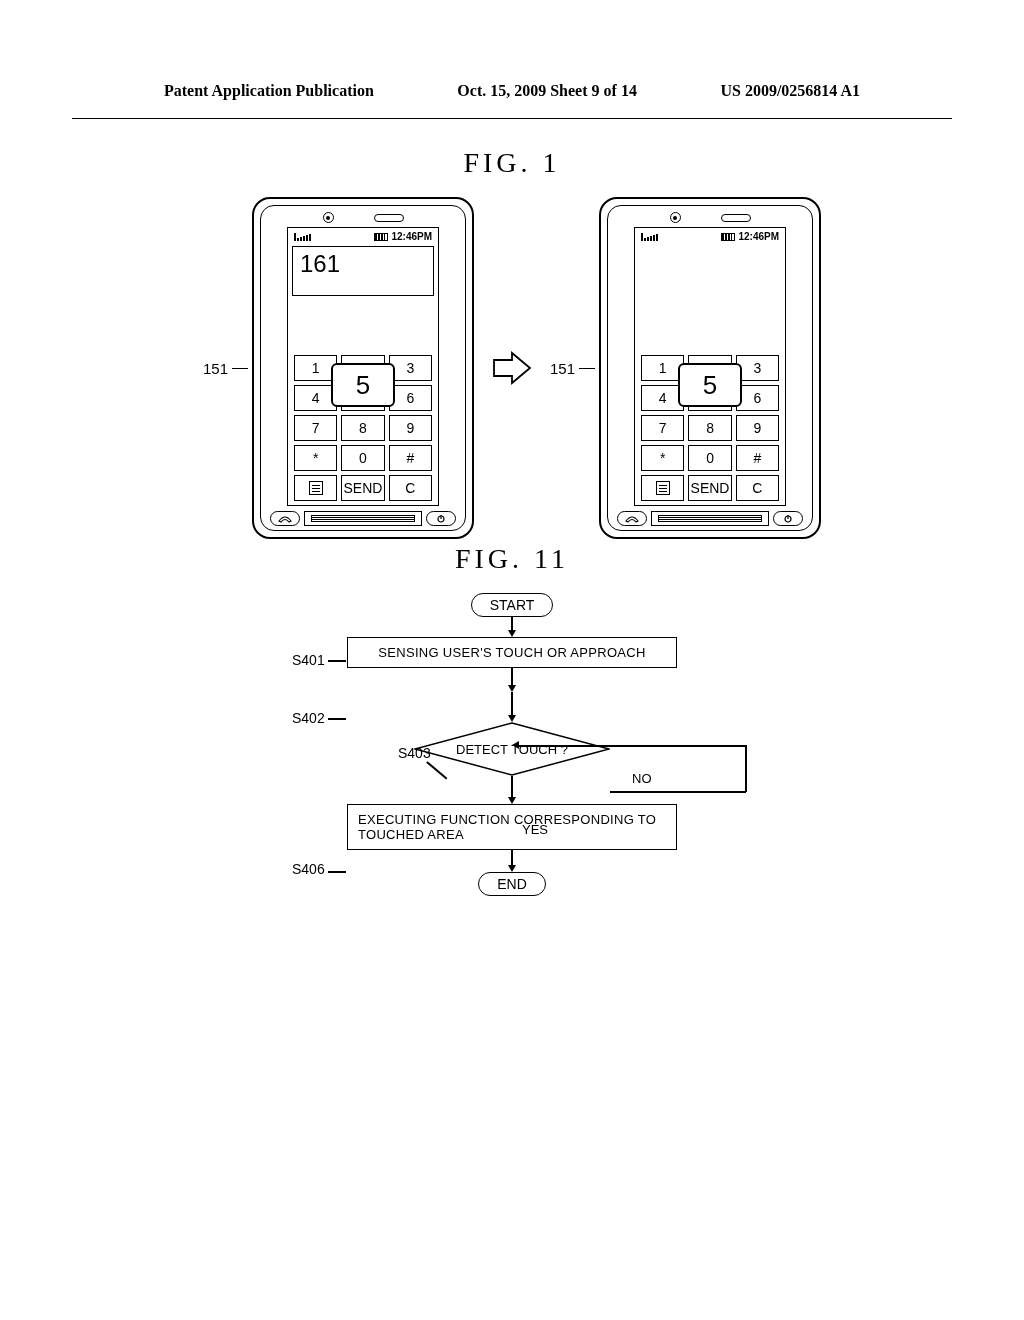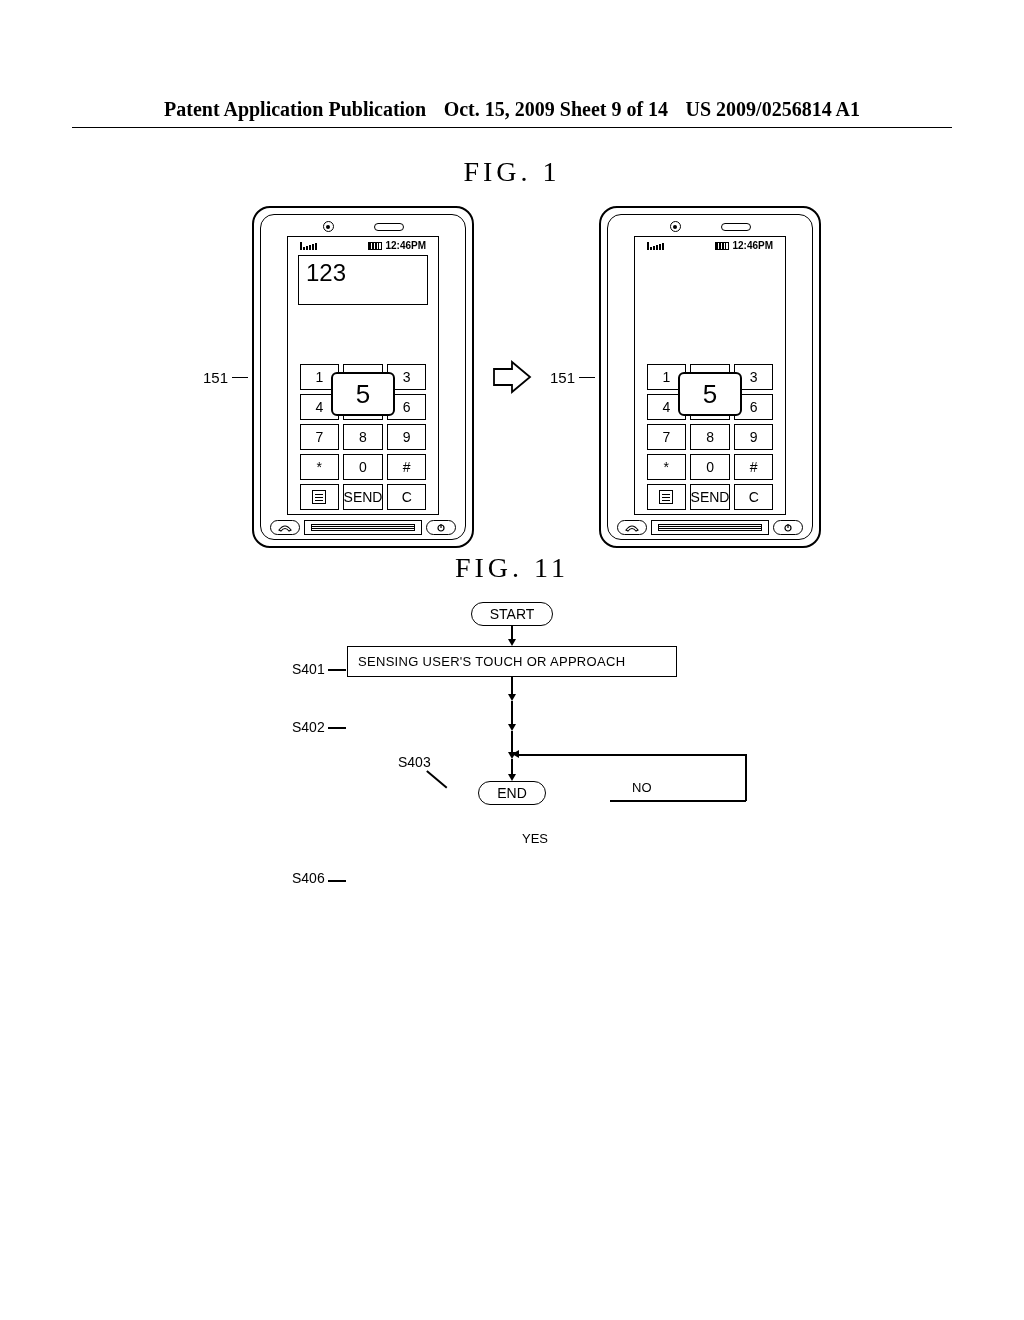--- a/index.html
+++ b/index.html
@@ -6,25 +6,25 @@
   body {
     font-family: "Times New Roman", serif;
     background: #fff;
     width: 1024px;
     height: 1320px;
     position: relative;
   }
   .header {
     display: flex;
     justify-content: space-between;
-    padding: 82px 92px 6px 92px;
-    font-size: 20px;
+    padding: 82px 92px 18px 92px;
+    font-size: 16px;
     font-weight: bold;
     border-bottom: 1.5px solid #000;
-    margin: 16px 72px;
+    margin: 0 72px;
     width: 880px;
   }
   .fig-title {
     text-align: center;
     font-size: 28px;
     letter-spacing: 4px;
     margin: 28px 0 18px 0;
   }
   .fig10 {
     display: flex;
@@ -73,21 +73,21 @@
     display: flex; align-items: center; justify-content: center;
   }
   .camera-dot::after { content: ""; width: 4px; height: 4px; background: #000; border-radius: 50%; }
   .speaker-slot { width: 30px; height: 8px; border: 1.5px solid #000; border-radius: 4px; }
   .screen {
     width: 152px;
     border: 1.5px solid #000;
     flex: 1;
     display: flex;
     flex-direction: column;
-    padding: 2px 10px;
+    padding: 2px 4px;
   }
   .status-bar {
     display: flex;
     justify-content: space-between;
     align-items: center;
     font-size: 10px;
     font-family: Arial, sans-serif;
     font-weight: bold;
     padding: 1px 2px;
   }
@@ -192,21 +192,21 @@
     font-size: 14px;
   }
   .proc {
     border: 1.5px solid #000;
     width: 330px;
     padding: 7px 10px;
     text-align: left;
     font-size: 13px;
     letter-spacing: 0.3px;
   }
-  .proc.center { text-align: left; }
+  .proc.center { text-align: center; }
   .dec {
     width: 196px;
     height: 54px;
     position: relative;
     display: flex;
     align-items: center;
     justify-content: center;
   }
   .dec svg { position: absolute; top: 0; left: 0; }
   .dec-text { position: relative; z-index: 1; font-size: 13px; }
@@ -269,21 +269,21 @@
                 <span style="height:4px"></span>
                 <span style="height:5px"></span>
                 <span style="height:6px"></span>
                 <span style="height:7px"></span>
             </span>
             <span class="status-right">
               <span class="batt-icon"></span>
               <span>12:46PM</span>
             </span>
           </div>
-          <div class="display-box">123</div>
+          <div class="display-box">161</div>
           <div class="keypad">
             <div class="key">1</div>
             <div class="key">2</div>
             <div class="key">3</div>
             <div class="key">4</div>
             <div class="key">5</div>
             <div class="key">6</div>
             <div class="key">7</div>
             <div class="key">8</div>
             <div class="key">9</div>
@@ -413,21 +413,28 @@
     <div class="vline" style="height:14px"></div>
     <div class="arrowhead-down"></div>
 
     <div class="proc center">SENSING USER'S TOUCH OR APPROACH</div>
     <div class="vline" style="height:18px"></div>
     <div class="arrowhead-down"></div>
 
     <div class="vline" style="height:24px"></div>
     <div class="arrowhead-down"></div>
 
+    <div class="dec">
+      <svg width="196" height="54">
+          <polygon points="98,1 195,27 98,53 1,27" fill="none" stroke="#000" stroke-width="1.5"></polygon>
+        </svg>
+      <span class="dec-text">DETECT TOUCH ?</span>
+    </div>
     <div class="vline" style="height:22px"></div>
     <div class="arrowhead-down"></div>
 
+    <div class="proc">EXECUTING FUNCTION CORRESPONDING TO TOUCHED AREA</div>
     <div class="vline" style="height:16px"></div>
     <div class="arrowhead-down"></div>
 
     <div class="term">END</div>
   </div>
 </div>
 
 </body></html>

